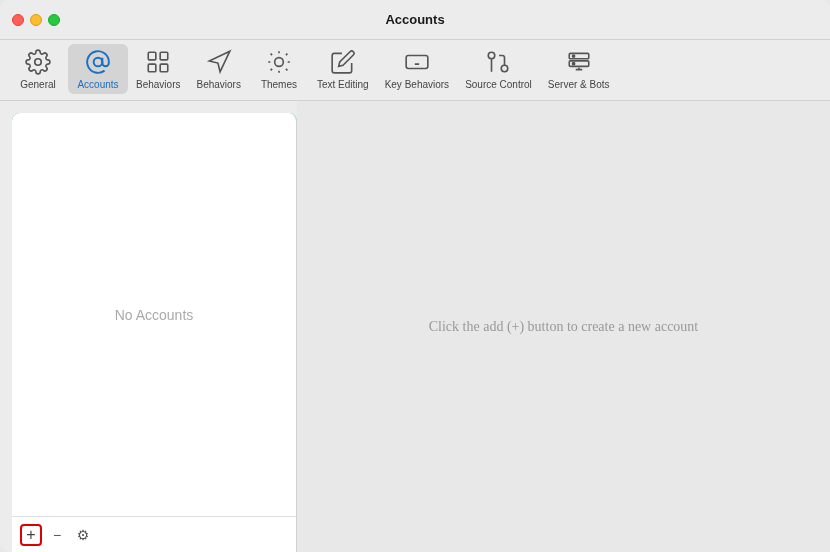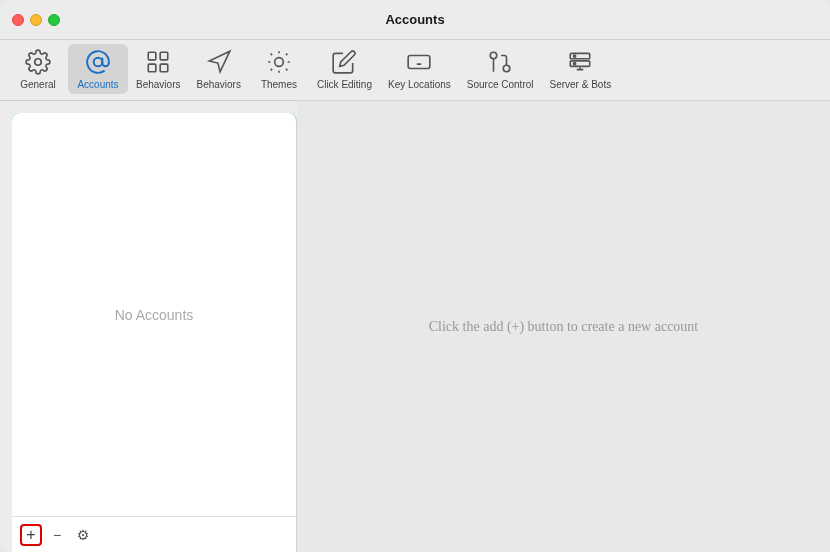--- a/index.html
+++ b/index.html
@@ -256,31 +256,31 @@
       <span class="label">Themes</span>
     </div>
 
     <div class="toolbar-item">
       <div class="icon">
         <svg viewBox="0 0 24 24" fill="none" stroke="currentColor" stroke-width="1.5">
           <path d="M11 4H4a2 2 0 0 0-2 2v14a2 2 0 0 0 2 2h14a2 2 0 0 0 2-2v-7"></path>
           <path d="M18.5 2.5a2.121 2.121 0 0 1 3 3L12 15l-4 1 1-4 9.5-9.5z"></path>
         </svg>
       </div>
-      <span class="label">Click Editing</span>
+      <span class="label">Text Editing</span>
     </div>
 
     <div class="toolbar-item">
       <div class="icon">
         <svg viewBox="0 0 24 24" fill="none" stroke="currentColor" stroke-width="1.5">
           <rect x="2" y="6" width="20" height="12" rx="2"></rect>
           <path d="M6 10h.01M10 10h.01M14 10h.01M18 10h.01M6 14h.01M18 14h.01M10 14h4"></path>
         </svg>
       </div>
-      <span class="label">Key Locations</span>
+      <span class="label">Key Behaviors</span>
     </div>
 
     <div class="toolbar-item">
       <div class="icon">
         <svg viewBox="0 0 24 24" fill="none" stroke="currentColor" stroke-width="1.5">
           <circle cx="18" cy="18" r="3"></circle>
           <circle cx="6" cy="6" r="3"></circle>
           <path d="M13 6h3a2 2 0 0 1 2 2v7"></path>
           <line x1="6" y1="9" x2="6" y2="21"></line>
         </svg>

